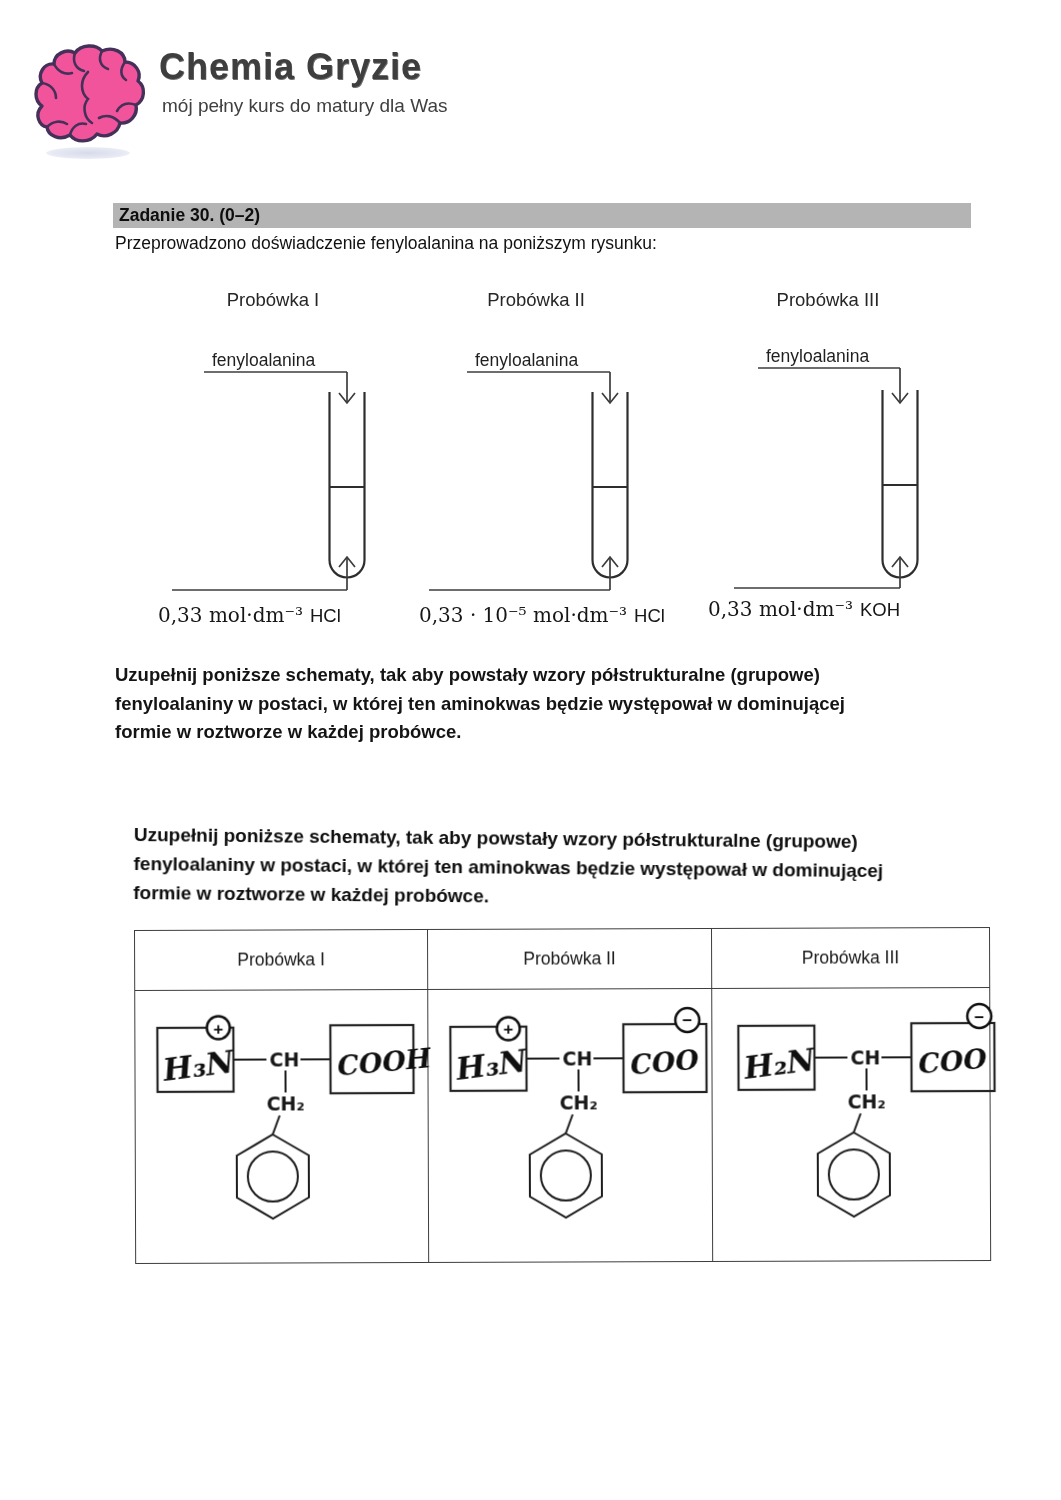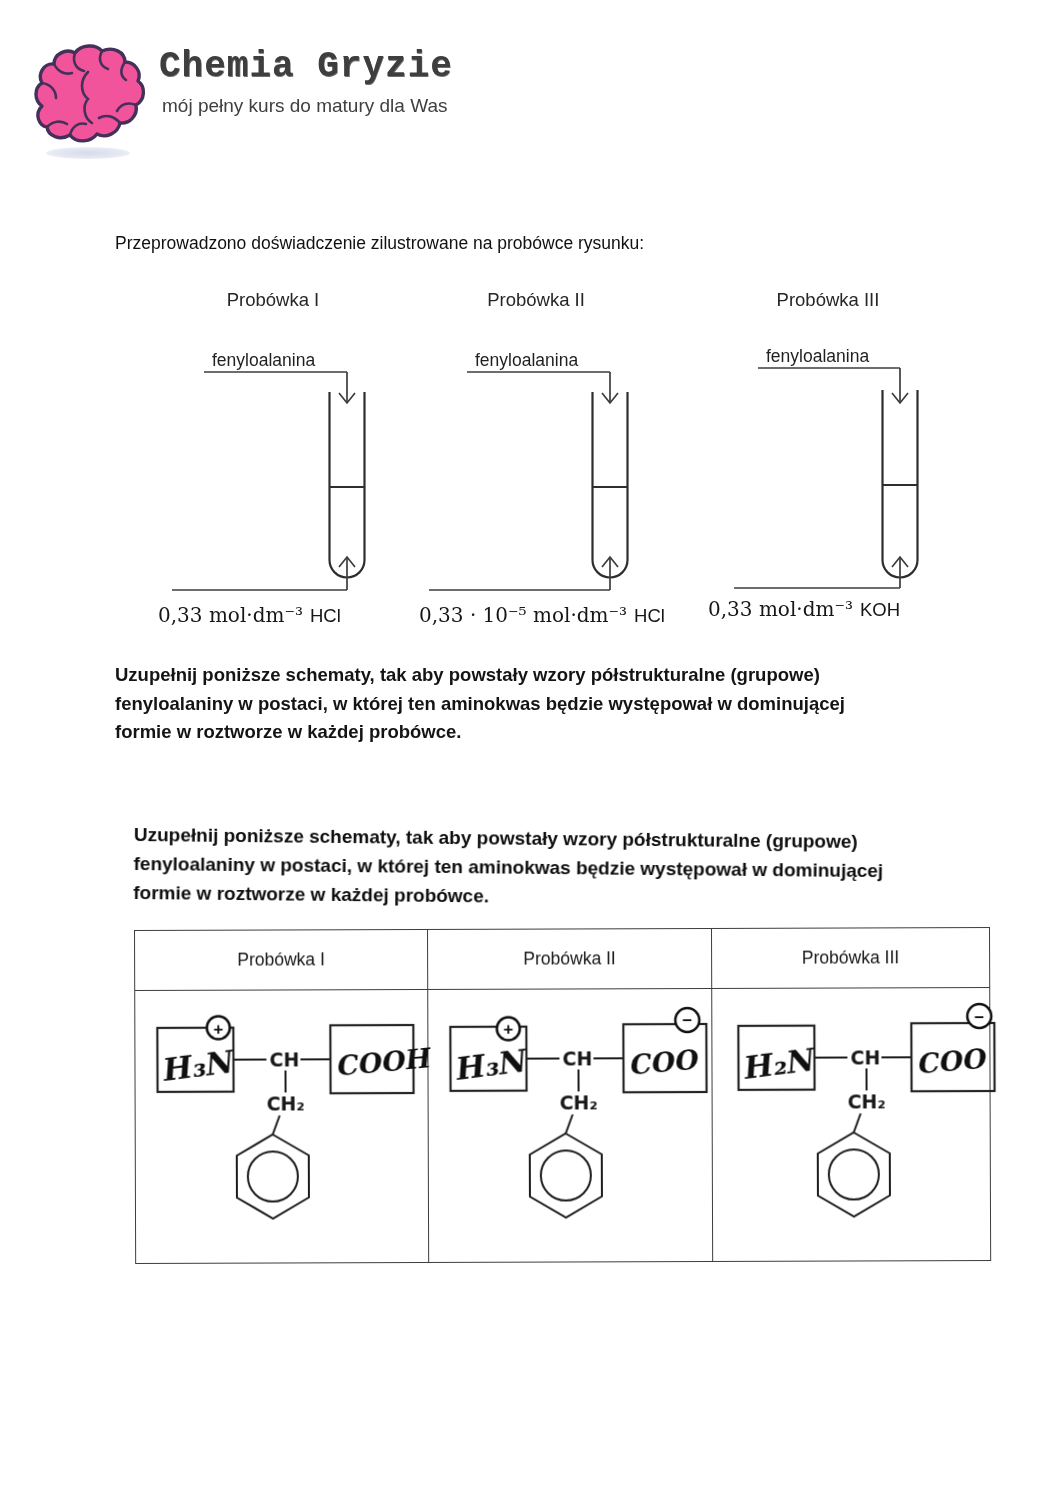--- a/index.html
+++ b/index.html
@@ -4,21 +4,21 @@
 <style>
   html,body{margin:0;padding:0;background:#ffffff;}
   .page{
     position:relative;width:1061px;height:1500px;background:#ffffff;overflow:hidden;
     font-family:"Liberation Sans",sans-serif;color:#1a1a1a;
   }
   .abs{position:absolute;}
 
   
   .brand-title{
-    left:159px;top:46px;font-family:Liberation Mono, monospace;font-weight:bold;
+    left:159px;top:46px;font-family:Liberation Sans, sans-serif;font-weight:bold;
     font-size:36px;letter-spacing:1px;color:#3e3e3e;
     text-shadow:0.6px 0.6px 0 #6f6f6f;
   }
   .brand-subtitle{left:162px;top:95px;font-size:19px;color:#404040;}
   .brand-shadow{
     left:46px;top:147px;width:84px;height:12px;border-radius:50%;
     background:radial-gradient(ellipse at center,#d7dbe9 0%,#e7eaf4 60%,rgba(255,255,255,0) 100%);
   }
 
   
@@ -87,21 +87,22 @@
       <path d="M60 30 C52 38 52 50 60 57 C54 64 56 76 64 81"></path>
       <path d="M42 93 C44 85 50 80 58 82"></path>
       <path d="M92 81 C86 74 78 72 71 76"></path>
       <path d="M19 85 C25 79 33 78 39 82"></path>
     </g>
   </svg>
   <div class="abs brand-shadow"></div>
   <div class="abs brand-title">Chemia Gryzie</div>
   <div class="abs brand-subtitle">mój pełny kurs do matury dla Was</div>
 
-  <div class="abs intro">Przeprowadzono doświadczenie zilustrowane na probówce rysunku:</div>
+  <div class="abs task-bar">Zadanie 30. (0–2)</div>
+  <div class="abs intro">Przeprowadzono doświadczenie fenyloalanina na poniższym rysunku:</div>
 
   <svg class="abs" style="left:150px;top:282px" width="280" height="352" viewBox="0 0 280 352">
     <text class="t-title" x="123" y="24" text-anchor="middle">Probówka I</text>
     <text class="t-sub" x="62" y="84">fenyloalanina</text>
     <line class="ln" x1="54" y1="90" x2="197" y2="90"></line>
     <line class="ln" x1="197" y1="90" x2="197" y2="120"></line>
     <polyline class="ln" points="189,111 197,121 205,111"></polyline>
     <path class="tube" d="M179.5 110 V278 A17.5 17.5 0 0 0 214.5 278 V110"></path>
     <line class="liquid" x1="179.5" y1="205" x2="214.5" y2="205"></line>
     <line class="ln" x1="22" y1="308" x2="197" y2="308"></line>

